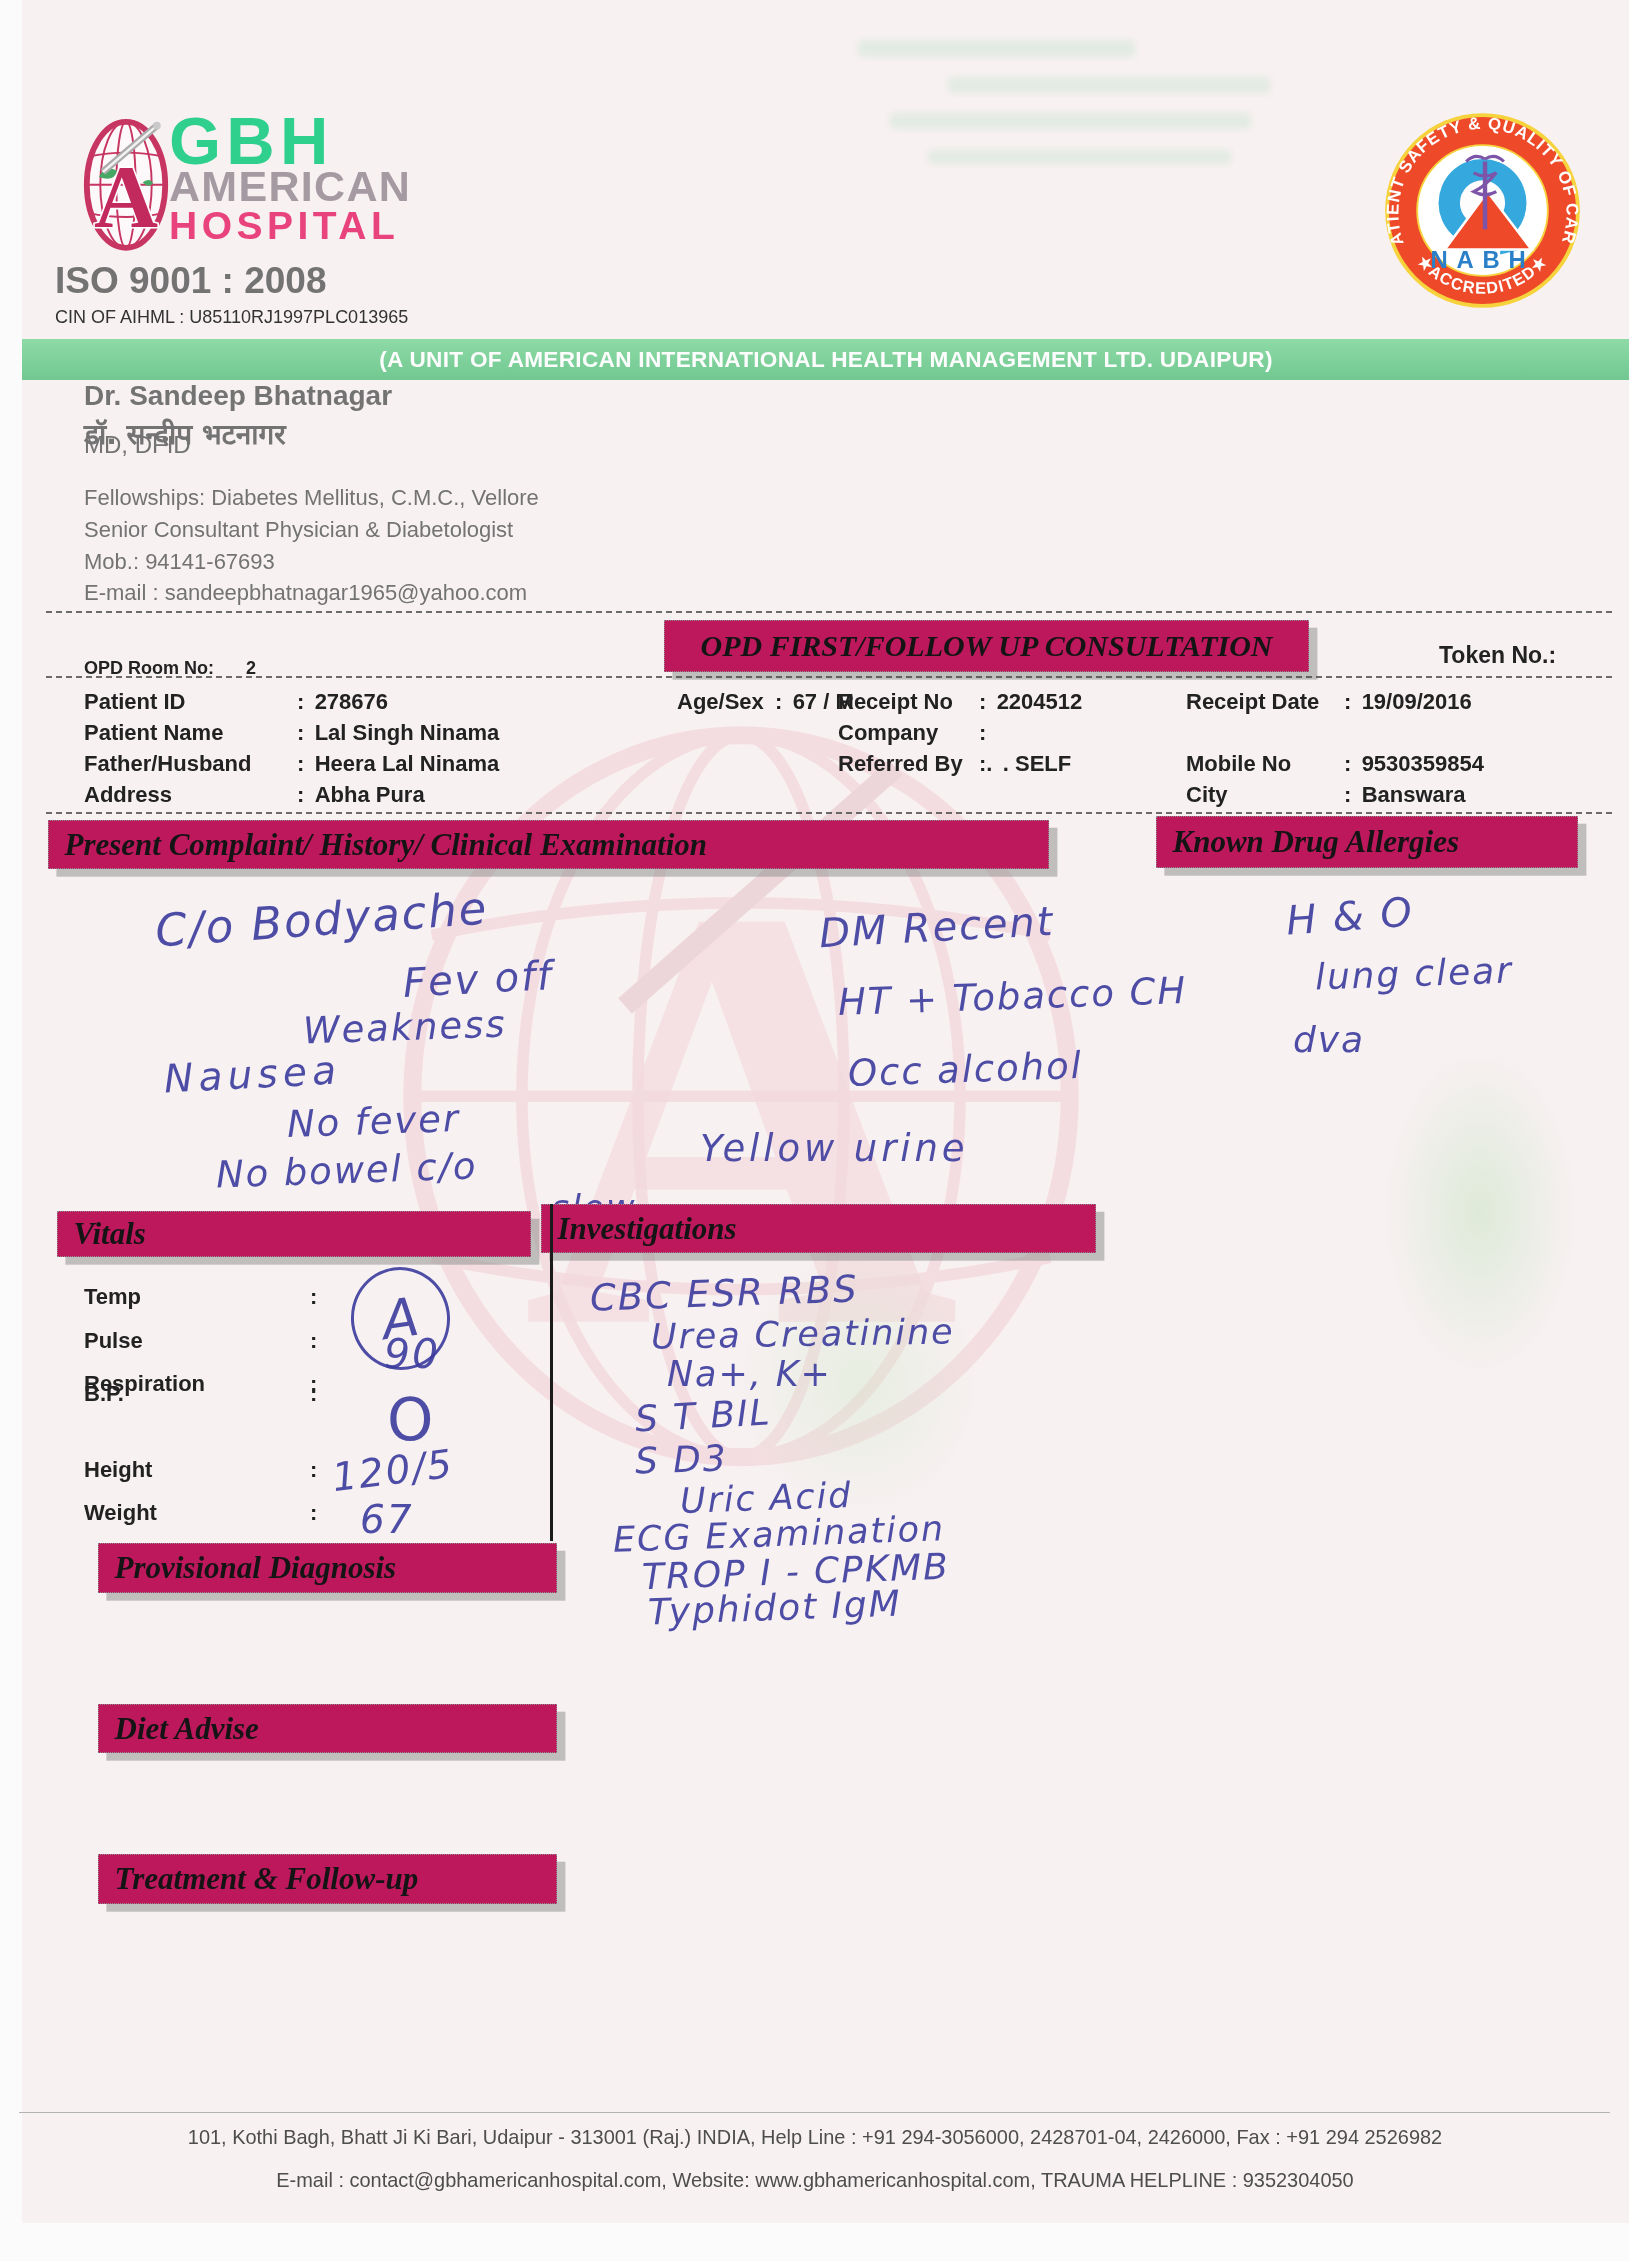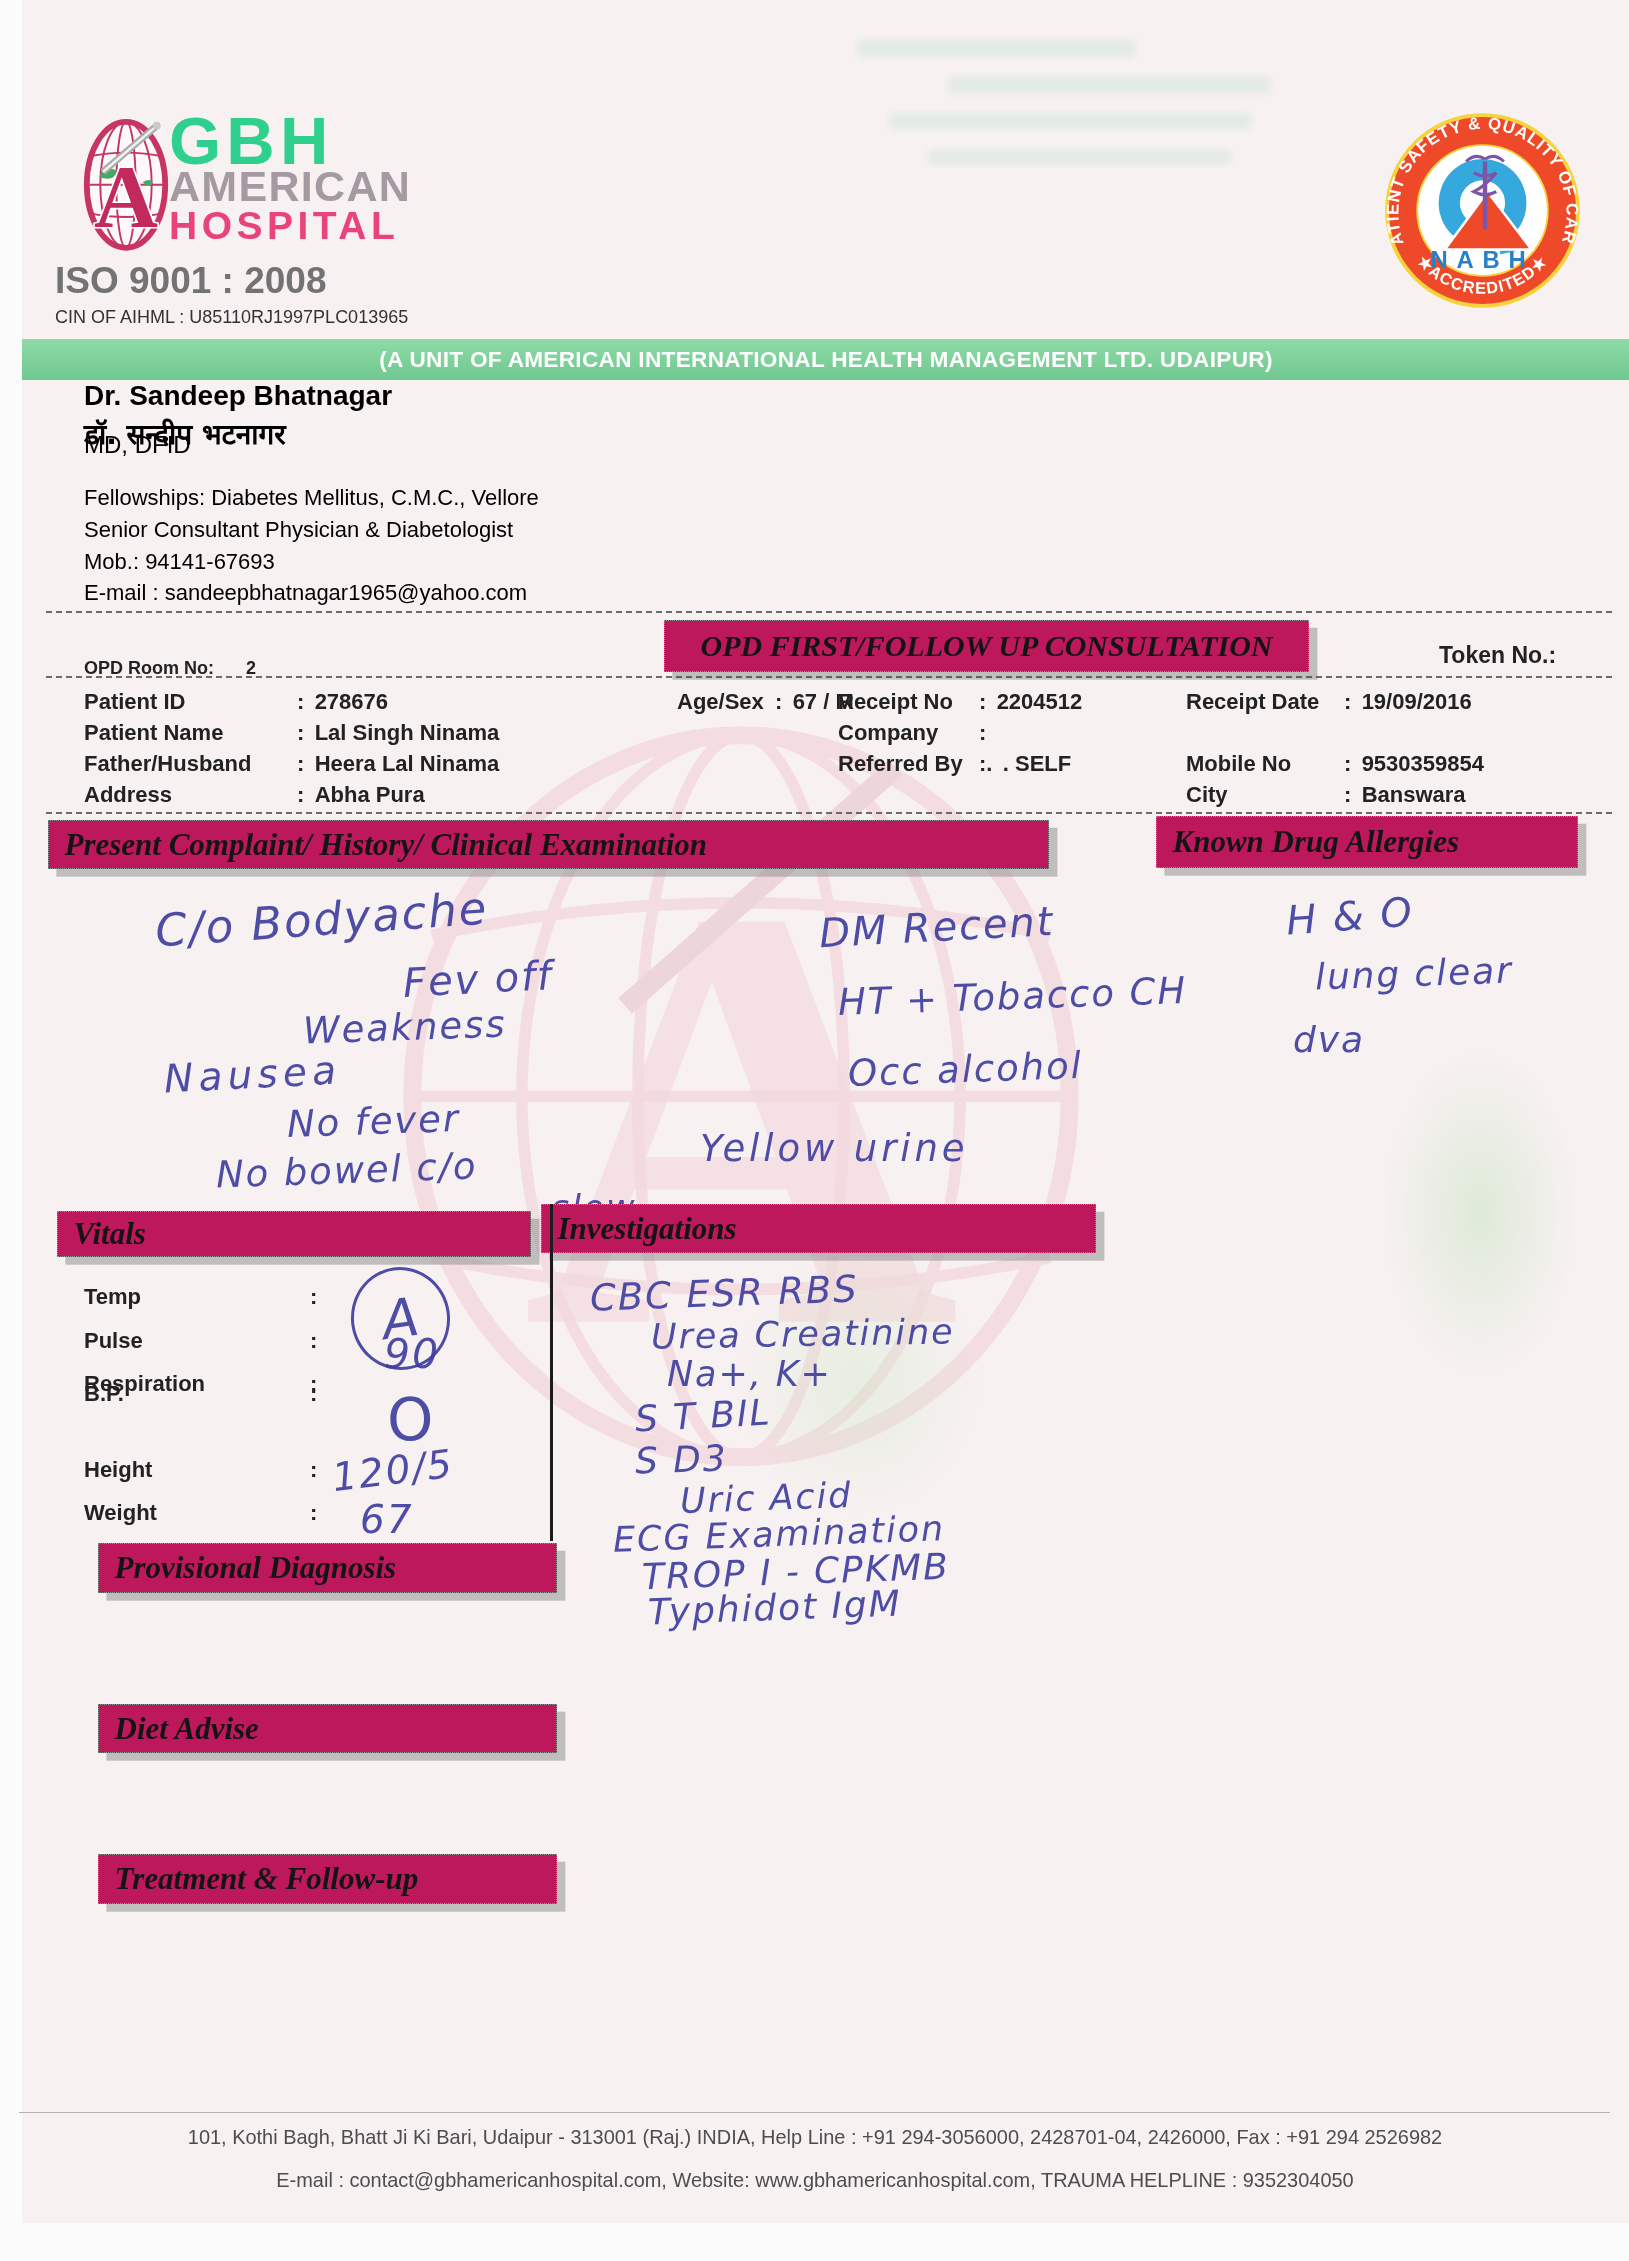--- a/index.html
+++ b/index.html
@@ -14,21 +14,21 @@
           box-shadow:8.4px 7.7px 0 rgba(145,145,145,.55);
           display:flex;align-items:center;box-sizing:border-box;padding-left:15.5px;
           font-family:"Liberation Serif",serif;font-style:italic;font-weight:bold;
           font-size:31px;color:#141414;}
   .opdbox{justify-content:center;padding-left:0;font-size:30px;}
   
   .pline{position:absolute;font-size:22px;font-weight:bold;color:#222;white-space:nowrap;}
   .pl{display:inline-block;}
   .w330{width:213px}.w152{width:98px}.w218{width:141px}.w245{width:158px}.w350{width:226px}
   .colon{display:inline-block;margin-right:10.3px;}
-  .docline{position:absolute;left:84px;color:#000000;white-space:nowrap;}
+  .docline{position:absolute;left:84px;color:#737373;white-space:nowrap;}
   
   .hw{position:absolute;font-family:"DejaVu Sans",sans-serif;font-style:italic;
       color:#3c3c9e;white-space:nowrap;letter-spacing:1.9px;opacity:.9;}
   .hwcircle{position:absolute;border:3.2px solid #3c3c9e;border-radius:50%;
             display:flex;align-items:center;justify-content:center;
             font-family:"DejaVu Sans",sans-serif;font-style:italic;color:#3c3c9e;opacity:.9;}
   .banner{position:absolute;left:22px;top:339px;width:1608px;height:41px;
           background:linear-gradient(180deg,#8edaa6,#71c890);
           display:flex;align-items:center;justify-content:center;
           color:#fdfdfd;font-weight:bold;font-size:22.6px;letter-spacing:0.3px;}

